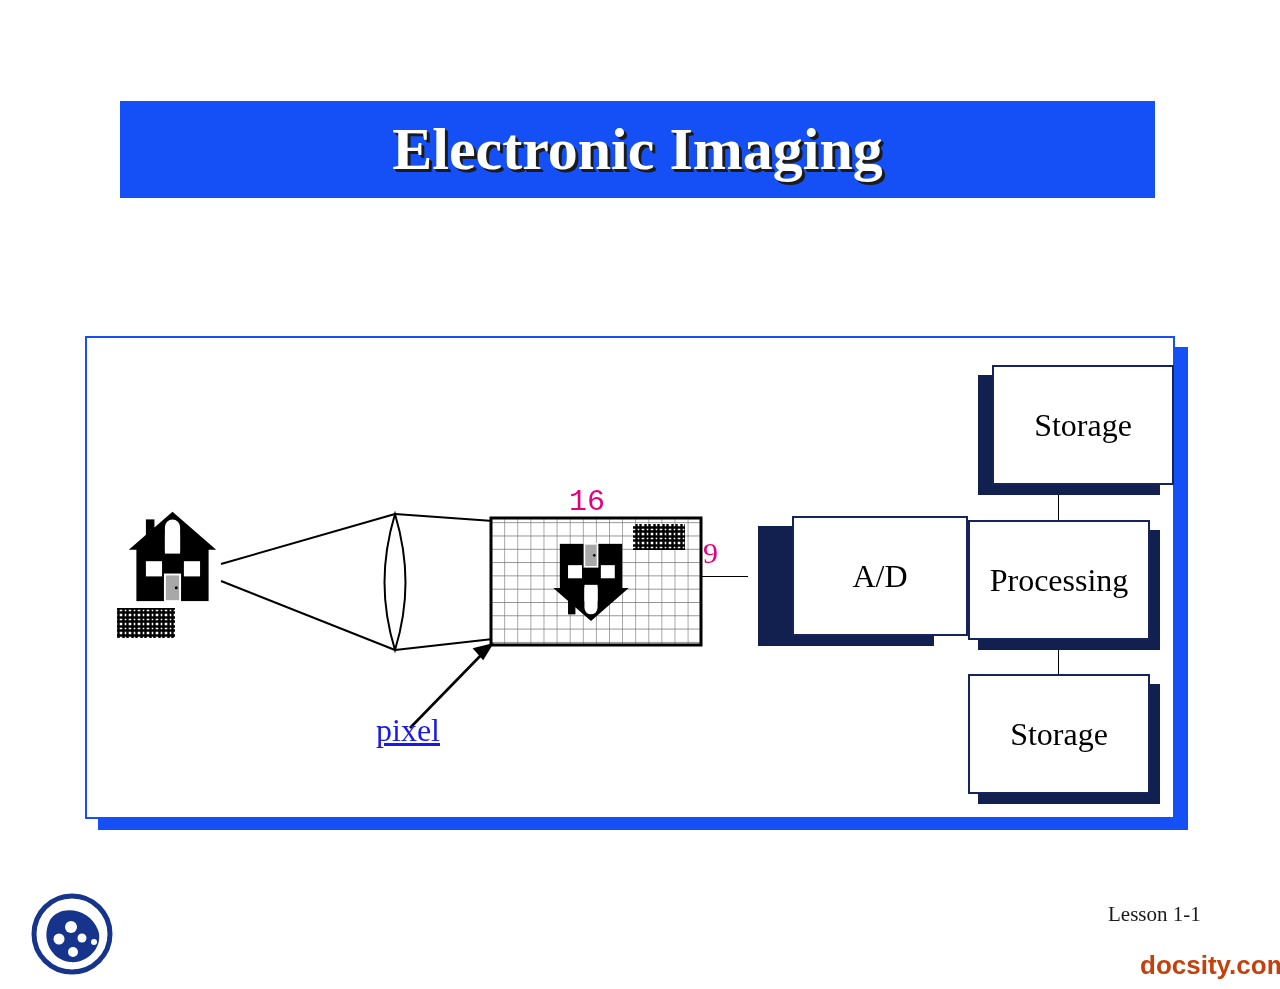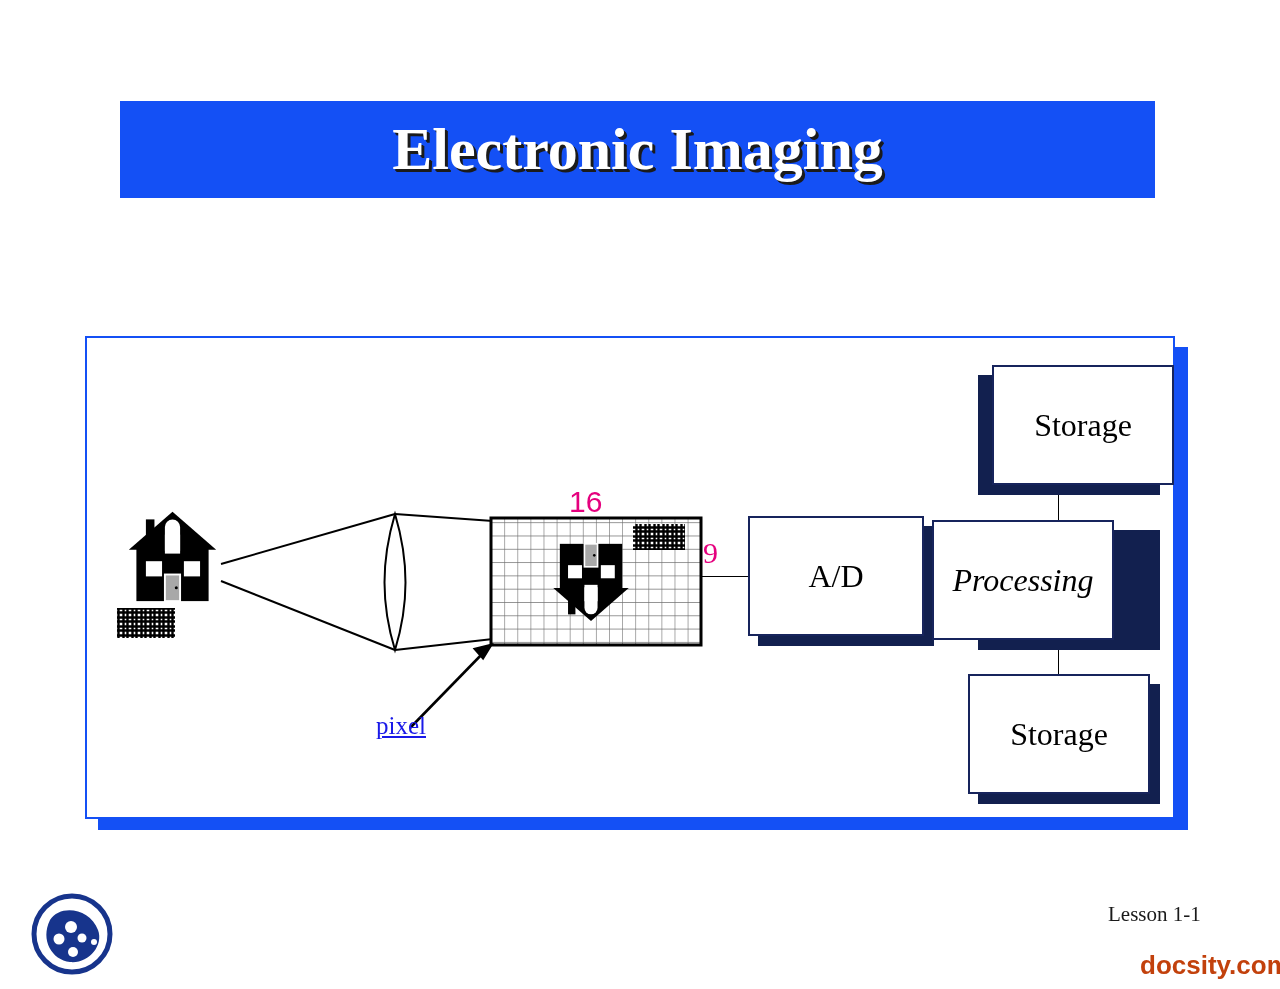--- a/index.html
+++ b/index.html
@@ -78,24 +78,24 @@
   }
   .flow-shadow {
     position: absolute;
     background: #12204f;
     z-index: 5;
   }
 
   #box-storage { left: 968px; top: 365px; width: 182px; height: 120px; margin-left: 24px; }
   #shadow-storage { left: 978px; top: 375px; width: 182px; height: 120px; }
 
-  #box-ad { left: 748px; top: 516px; width: 176px; height: 120px; }
+  #box-ad { left: 792px; top: 516px; width: 176px; height: 120px; }
   #shadow-ad { left: 758px; top: 526px; width: 176px; height: 120px; }
 
-  #box-processing { left: 932px; top: 520px; width: 182px; height: 120px; font-style: italic; }
+  #box-processing { left: 968px; top: 520px; width: 182px; height: 120px; }
   #shadow-processing { left: 978px; top: 530px; width: 182px; height: 120px; }
 
   #box-display { left: 968px; top: 674px; width: 182px; height: 120px; }
   #shadow-display { left: 978px; top: 684px; width: 182px; height: 120px; }
 
   
   .connector {
     position: absolute;
     background: #000000;
     z-index: 4;
@@ -113,40 +113,40 @@
     width: 1090px;
     height: 483px;
     z-index: 3;
   }
 
   
   #label-16 {
     position: absolute;
     left: 569px;
     top: 485px;
-    font-family: Liberation Sans, sans-serif;
+    font-family: Liberation Mono, monospace;
     font-size: 30px;
     color: #e5007e;
     z-index: 7;
   }
   #label-9 {
     position: absolute;
     left: 703px;
     top: 536px;
     font-family: "Liberation Serif", serif;
     font-size: 30px;
     color: #e5007e;
     z-index: 7;
   }
   #label-pixel {
     position: absolute;
     left: 376px;
     top: 712px;
     font-family: "Liberation Serif", serif;
-    font-size: 25px;
+    font-size: 32px;
     color: #1a1ae8;
     text-decoration: underline;
     z-index: 7;
   }
 
   
   #lesson-label {
     position: absolute;
     left: 1108px;
     top: 902px;

